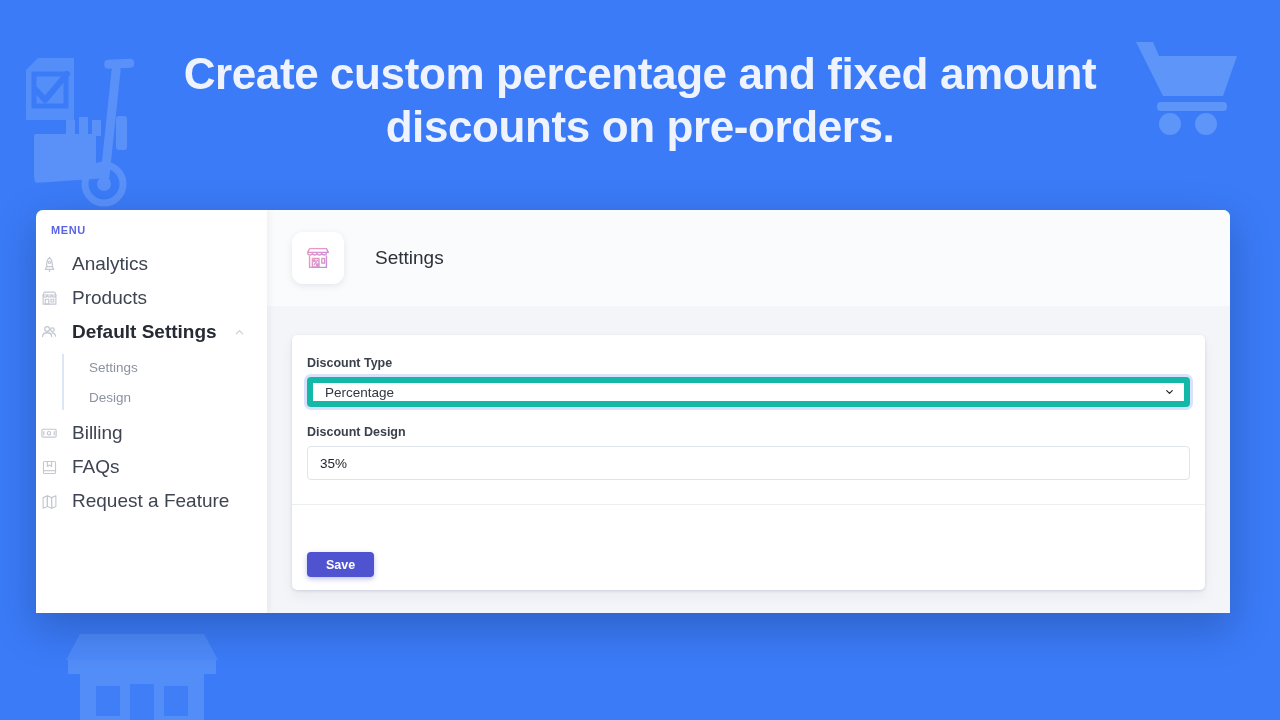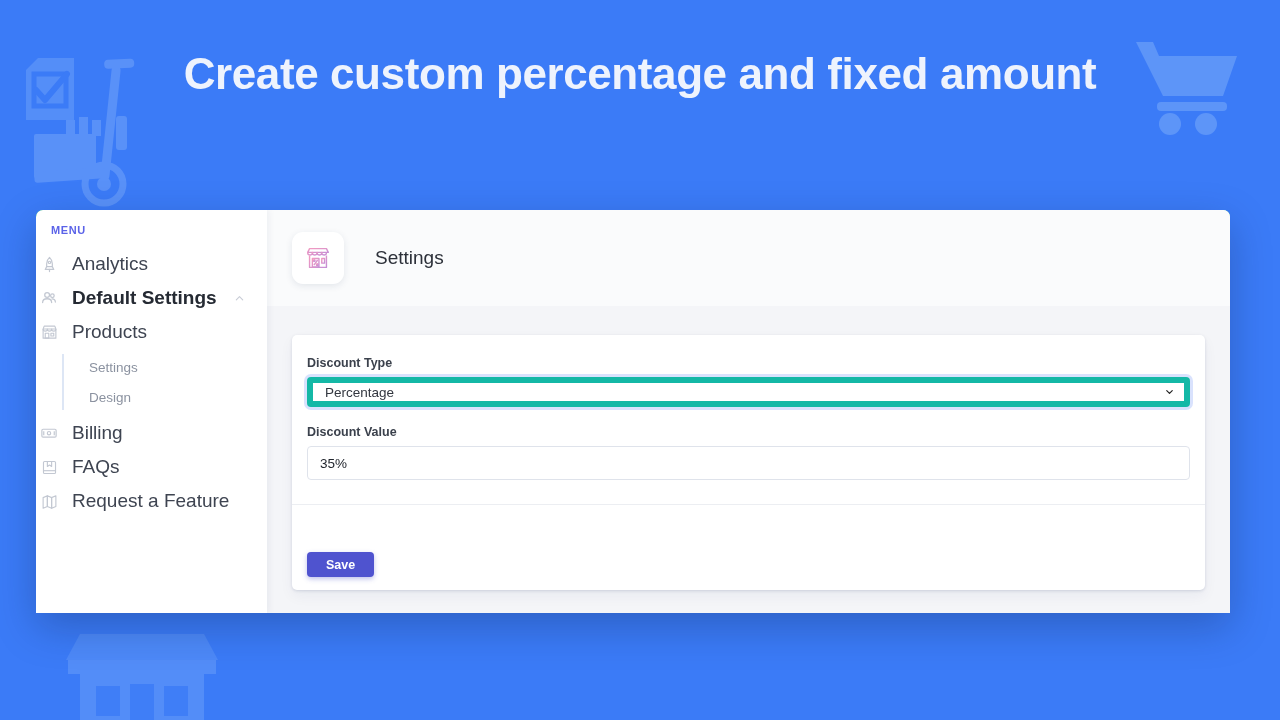--- a/index.html
+++ b/index.html
@@ -283,67 +283,68 @@
     <rect x="6" y="48" width="148" height="14"></rect>
     <rect x="18" y="62" width="124" height="46"></rect>
     <rect x="34" y="74" width="24" height="30" fill="#4a87f8"></rect>
     <rect x="68" y="72" width="24" height="36" fill="#4a87f8"></rect>
     <rect x="102" y="74" width="24" height="30" fill="#4a87f8"></rect>
   </g>
 </svg>
 
 <div class="headline">
   <div>Create custom percentage and fixed amount</div>
+  <div>discounts on pre-orders.</div>
 </div>
 
 <div class="app-window">
 
   <nav class="sidebar">
     <div class="menu-caption">MENU</div>
 
     <div class="nav-item">
       <span class="ico">
         <svg width="17" height="17" viewBox="0 0 24 24" fill="none" stroke="currentColor" stroke-width="1.7" stroke-linecap="round" stroke-linejoin="round">
           <path d="M12 2c2.6 2.4 4 5.6 4 9v4H8v-4c0-3.4 1.4-6.6 4-9z"></path>
           <path d="M8 15l-2 4h12l-2-4"></path>
           <circle cx="12" cy="9" r="1.6"></circle>
           <path d="M12 19v3"></path>
         </svg>
       </span>
       <span class="nav-label">Analytics</span>
-    </div>
-
-    <div class="nav-item bold">
-      <span class="ico">
-        <svg width="18" height="18" viewBox="0 0 24 24" fill="none" stroke="currentColor" stroke-width="1.7" stroke-linecap="round" stroke-linejoin="round">
-          <circle cx="9.5" cy="8" r="3.2"></circle>
-          <circle cx="16.5" cy="9" r="2.4"></circle>
-          <path d="M3.5 18c0-3.1 2.7-5 6-5s6 1.9 6 5"></path>
-          <path d="M16 13.2c2.6 0 4.5 1.6 4.5 4.2"></path>
-        </svg>
-      </span>
-      <span class="nav-label">Default Settings</span>
-      <span class="chevron">
-        <svg width="11" height="11" viewBox="0 0 24 24" fill="none" stroke="currentColor" stroke-width="2.4" stroke-linecap="round" stroke-linejoin="round">
-          <path d="M5 15l7-7 7 7"></path>
-        </svg>
-      </span>
     </div>
 
     <div class="nav-item">
       <span class="ico">
         <svg width="17" height="17" viewBox="0 0 24 24" fill="none" stroke="currentColor" stroke-width="1.6" stroke-linejoin="round">
           <path d="M3 7l1.5-4h15L21 7"></path>
           <path d="M3 7h18v13H3z"></path>
           <path d="M3 7c0 1.7 1.3 3 3 3s3-1.3 3-3c0 1.7 1.3 3 3 3s3-1.3 3-3c0 1.7 1.3 3 3 3s3-1.3 3-3"></path>
           <path d="M6 13h5v7H6z"></path>
           <path d="M14 13h4v4h-4z"></path>
         </svg>
       </span>
       <span class="nav-label">Products</span>
+    </div>
+
+    <div class="nav-item bold">
+      <span class="ico">
+        <svg width="18" height="18" viewBox="0 0 24 24" fill="none" stroke="currentColor" stroke-width="1.7" stroke-linecap="round" stroke-linejoin="round">
+          <circle cx="9.5" cy="8" r="3.2"></circle>
+          <circle cx="16.5" cy="9" r="2.4"></circle>
+          <path d="M3.5 18c0-3.1 2.7-5 6-5s6 1.9 6 5"></path>
+          <path d="M16 13.2c2.6 0 4.5 1.6 4.5 4.2"></path>
+        </svg>
+      </span>
+      <span class="nav-label">Default Settings</span>
+      <span class="chevron">
+        <svg width="11" height="11" viewBox="0 0 24 24" fill="none" stroke="currentColor" stroke-width="2.4" stroke-linecap="round" stroke-linejoin="round">
+          <path d="M5 15l7-7 7 7"></path>
+        </svg>
+      </span>
     </div>
 
     <div class="sub-group">
       <div class="sub-item">
         <span>Settings</span>
       </div>
       <div class="sub-item">
         <span>Design</span>
       </div>
     </div>
@@ -415,21 +416,21 @@
           <div class="field-label">Discount Type</div>
           <div class="fake-select">
             <span>Percentage</span>
             <span class="caret">
               <svg width="11" height="11" viewBox="0 0 24 24" fill="none" stroke="currentColor" stroke-width="2.6" stroke-linecap="round" stroke-linejoin="round">
                 <path d="M6 9l6 6 6-6"></path>
               </svg>
             </span>
           </div>
 
-          <div class="field-label second">Discount Value</div>
+          <div class="field-label second">Discount Design</div>
           <div class="fake-input">
             <span>35%</span>
           </div>
 
         </div>
         <div class="card-footer">
           <button class="save-btn">Save</button>
         </div>
       </div>
     </div>

